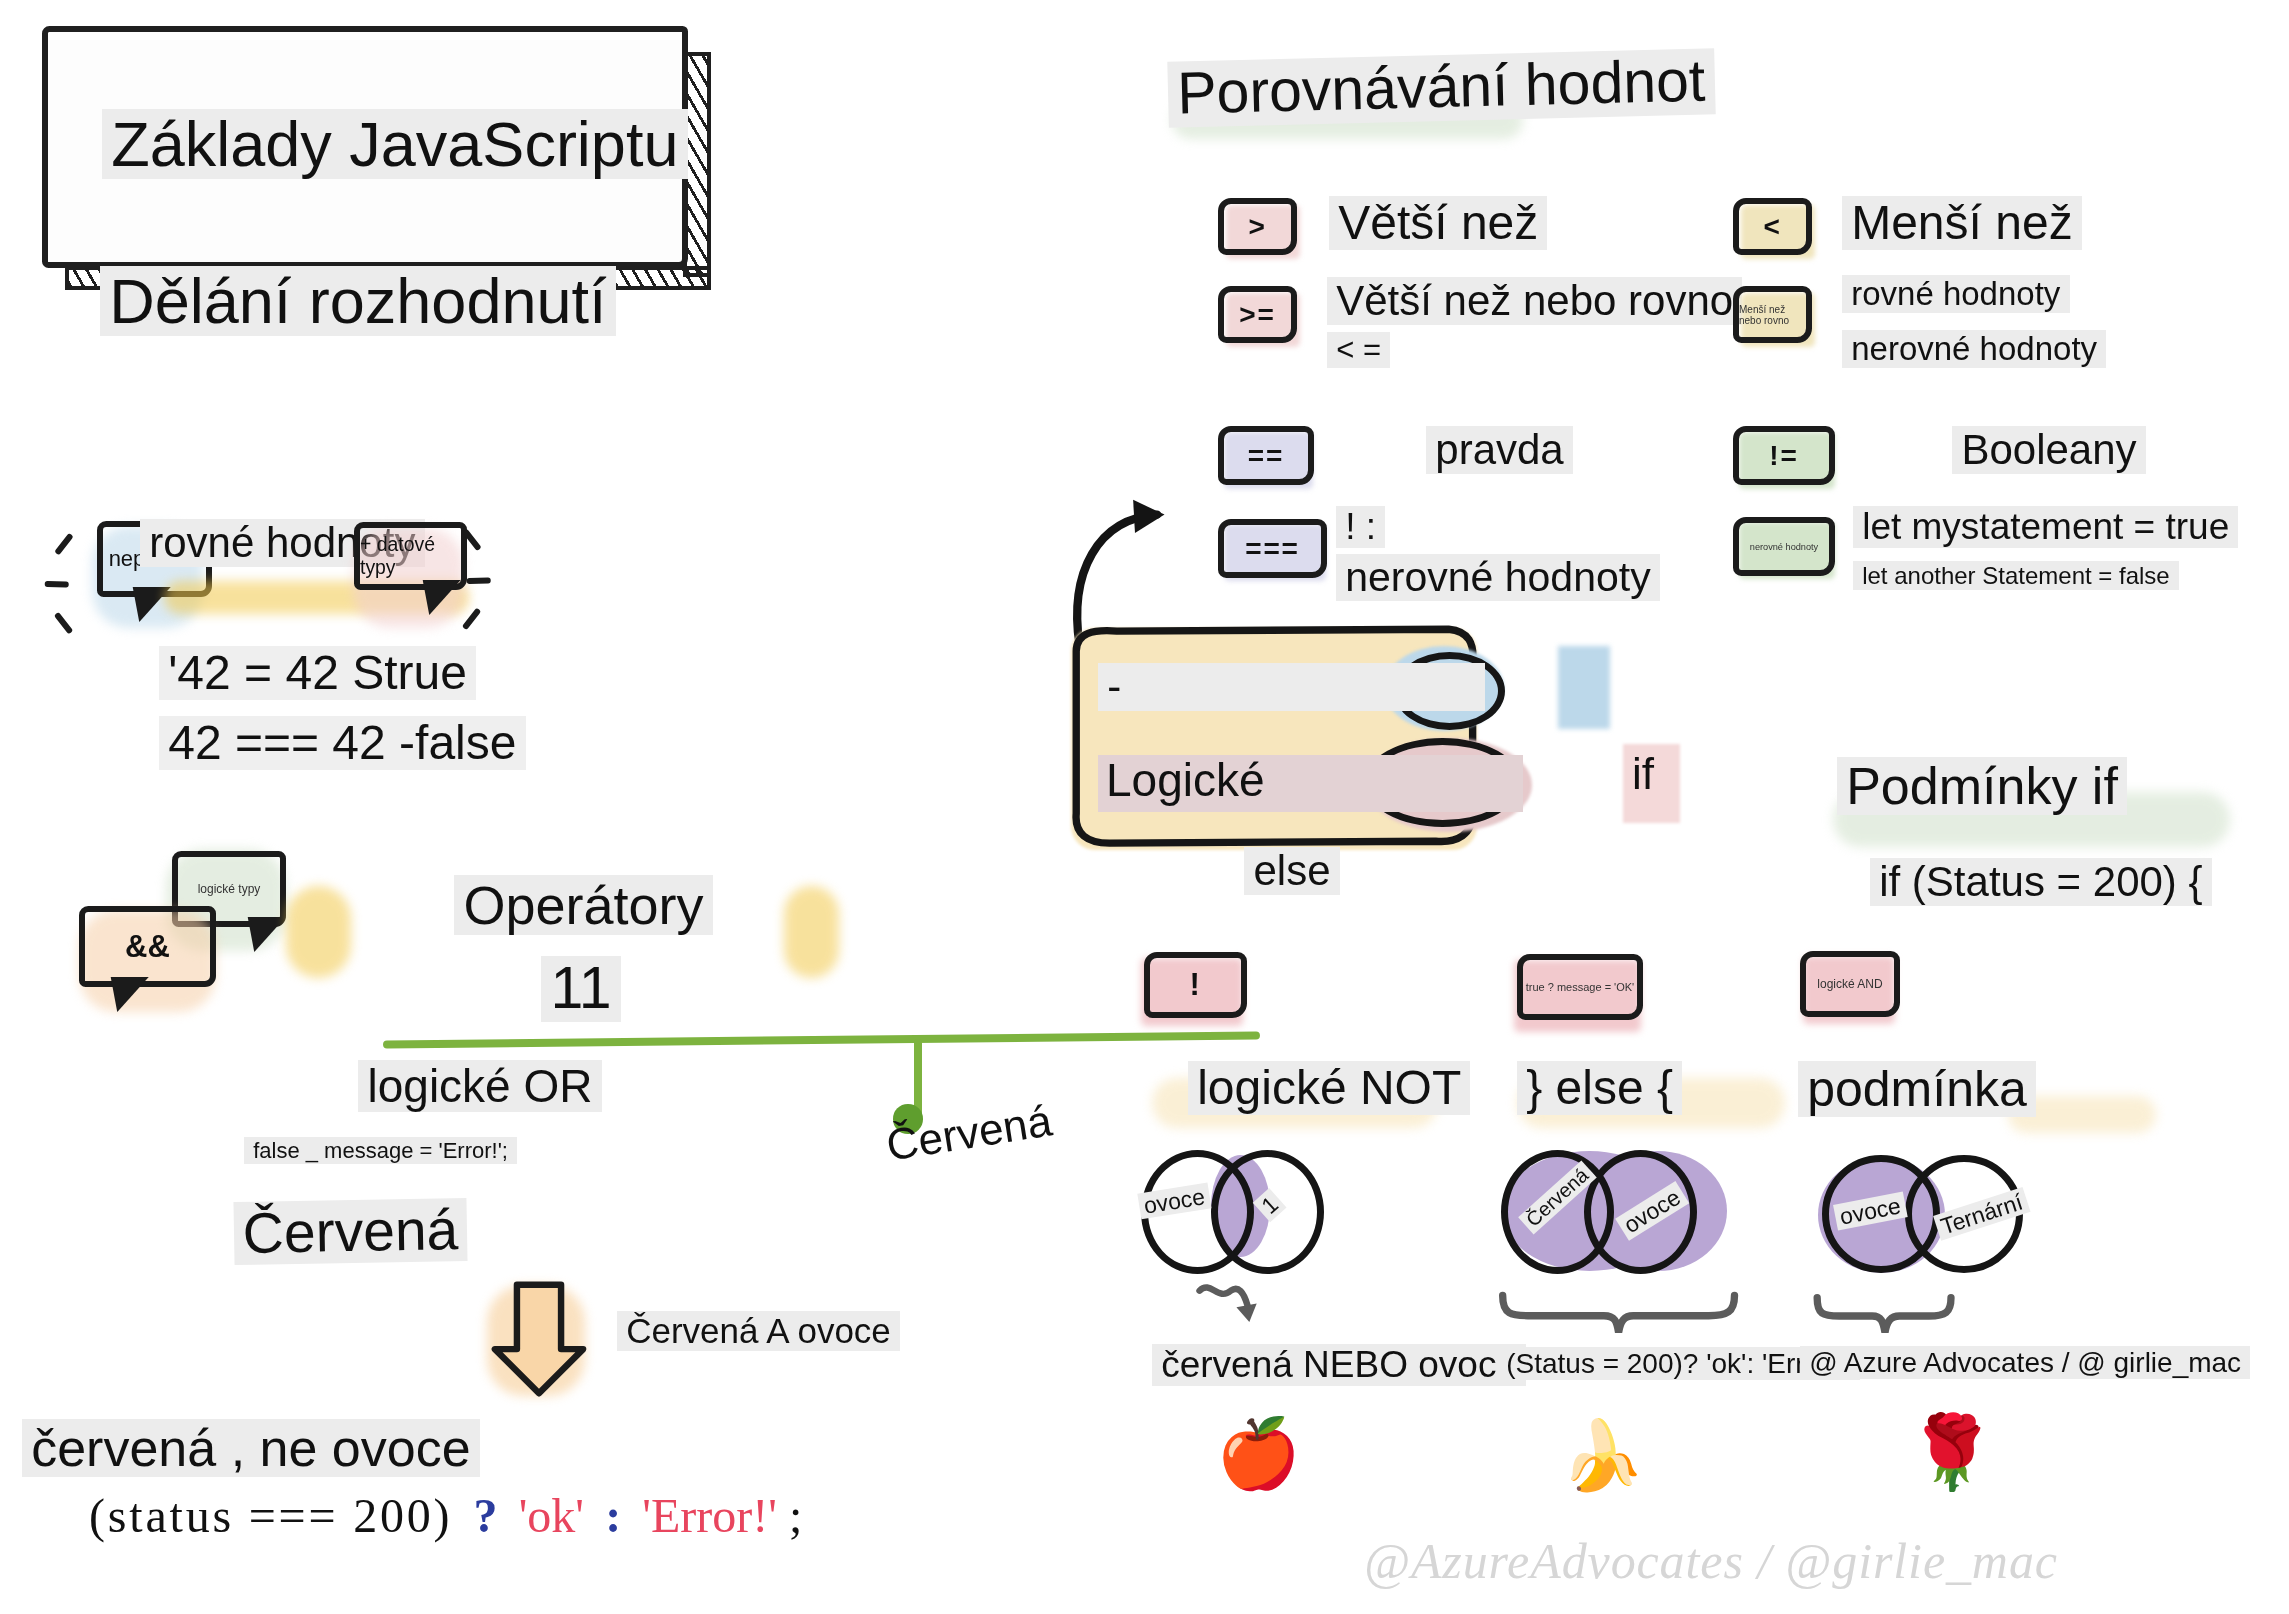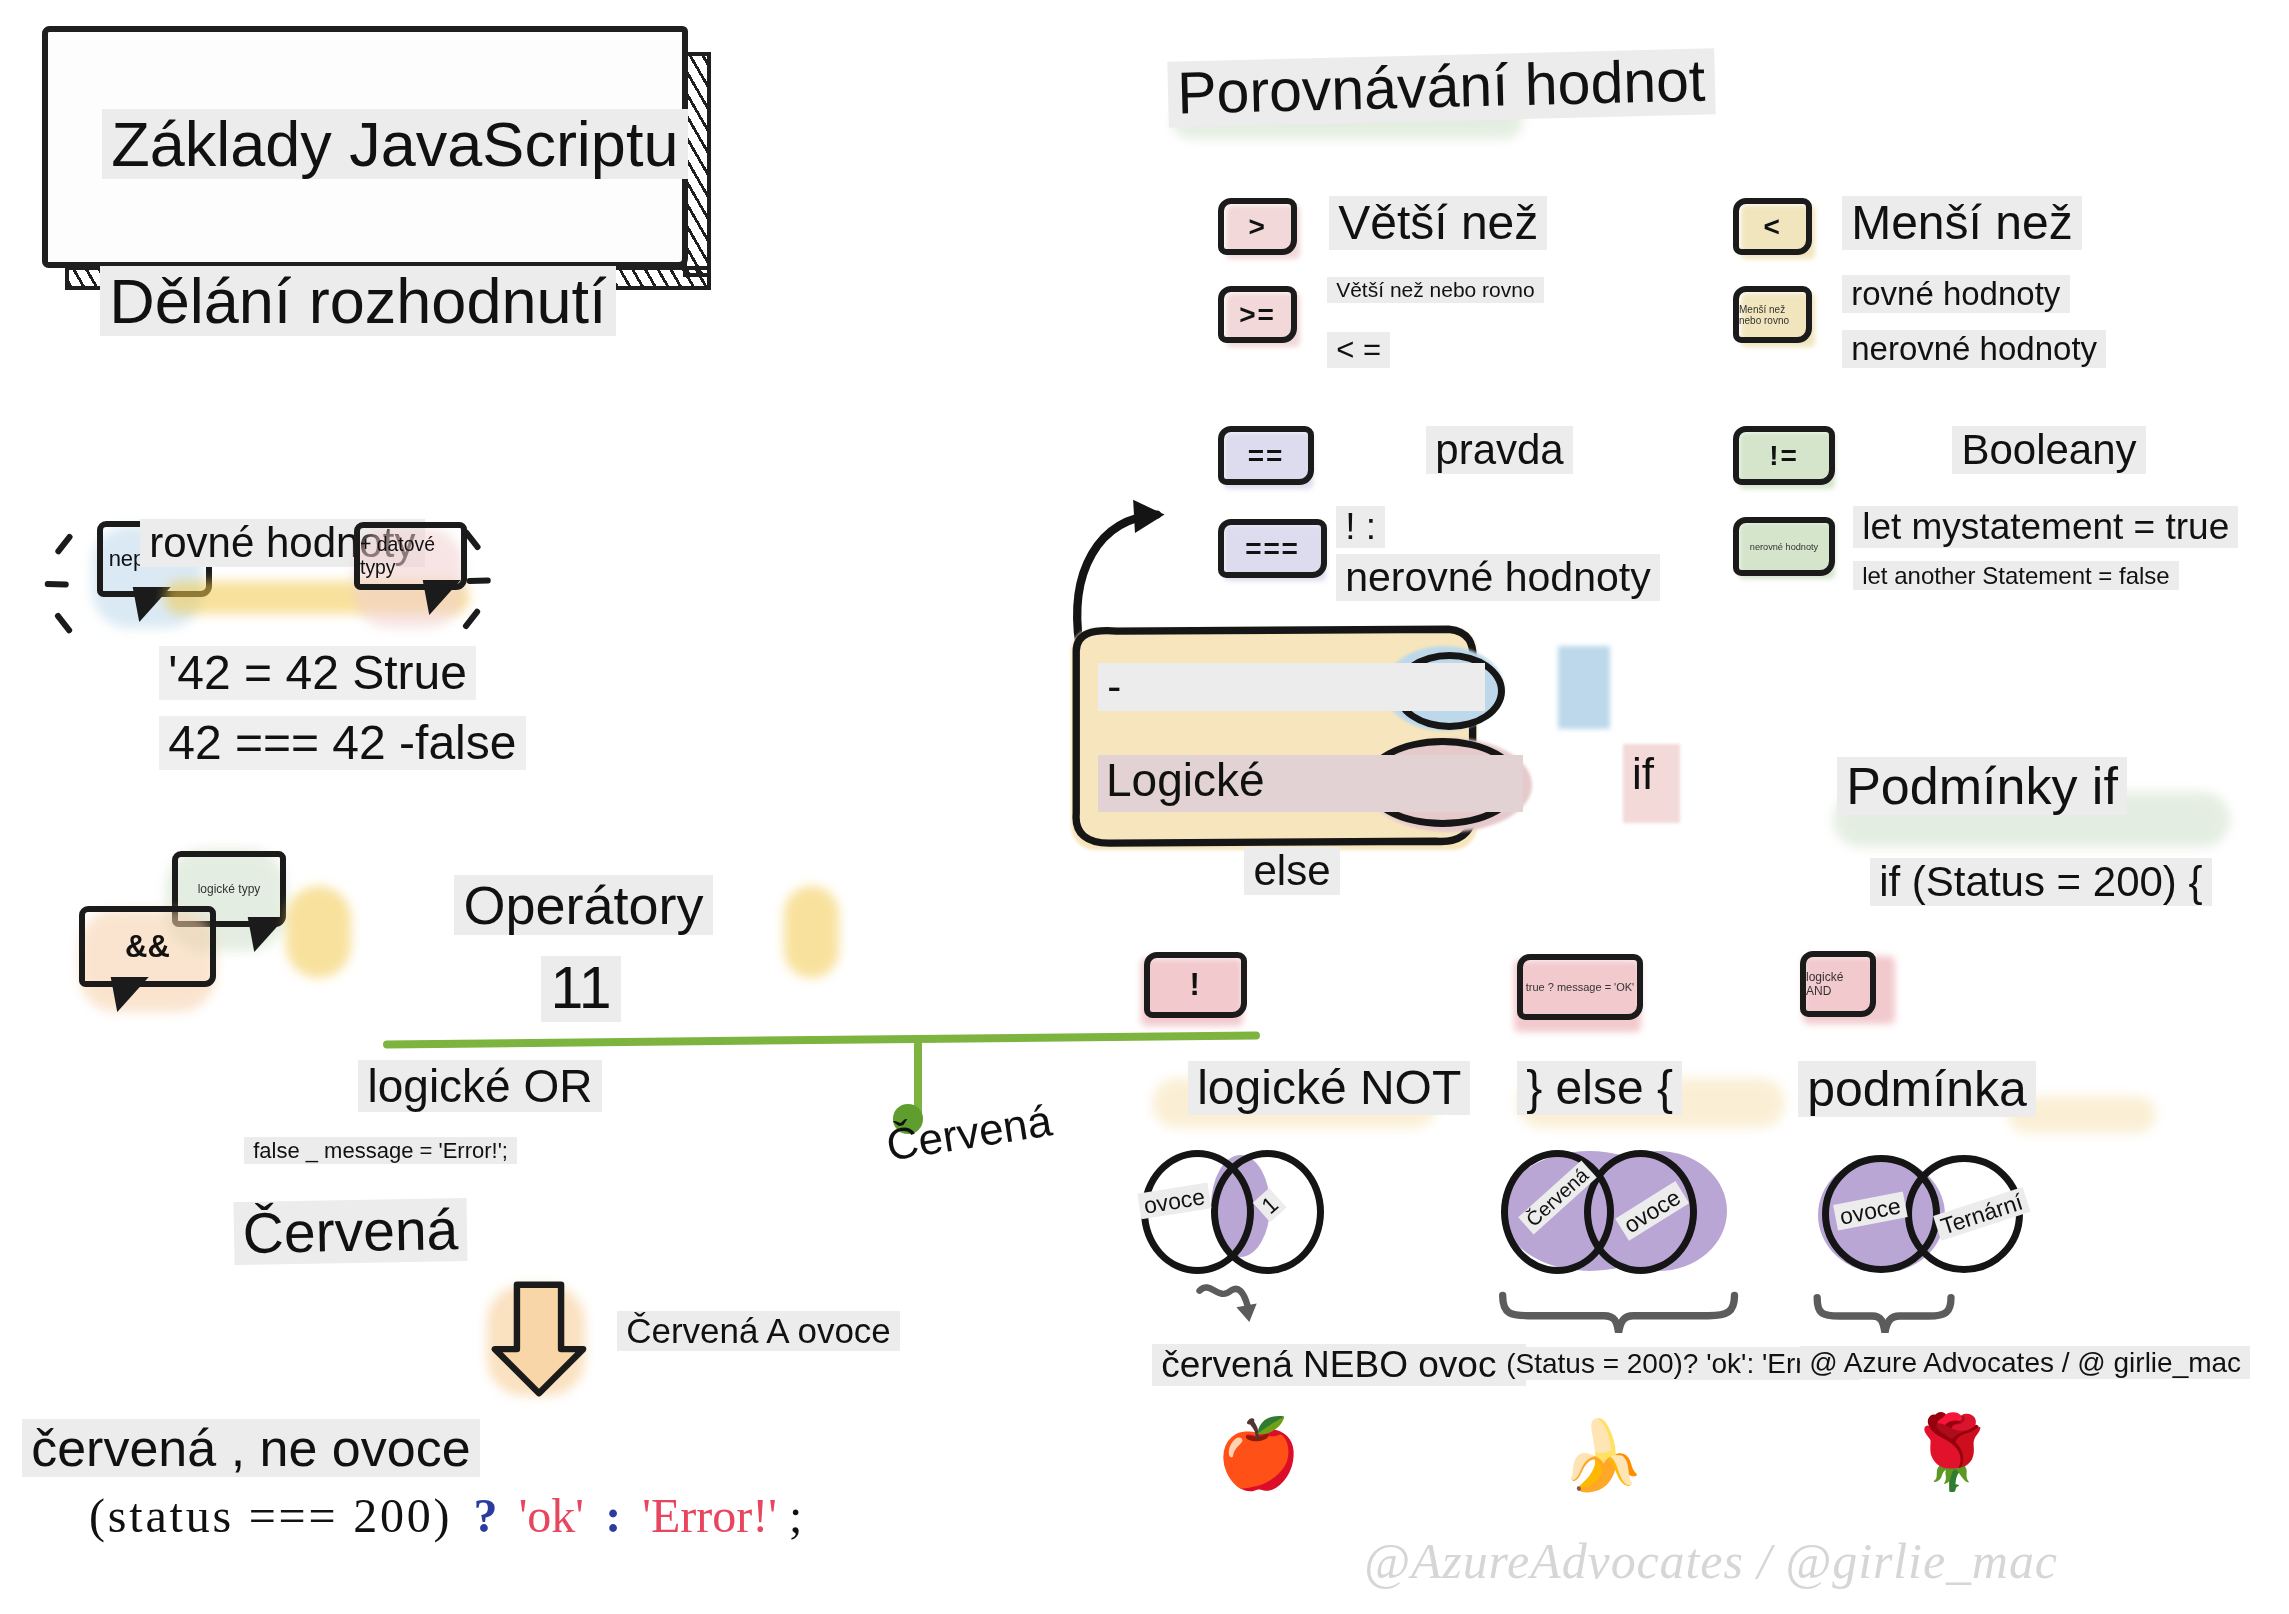--- a/index.html
+++ b/index.html
@@ -103,21 +103,21 @@
   </div>
   <div class="abs" style="left:1329px;top:196px;">
     <span class="hl" style="font-size:48px;">Větší než</span>
   </div>
 
   <div class="swatch" style="left:1226px;top:293px;width:74px;height:54px;background:#f2d8d8;filter:blur(2.8px);"></div>
   <div class="sbox" style="left:1218px;top:286px;width:79px;height:57px;">
     <span class="glyph">&gt;=</span>
   </div>
   <div class="abs" style="left:1327px;top:277px;">
-    <span class="hl" style="font-size:21px;">Větší než nebo rovno</span>
+    <span class="hl" style="font-size:42px;">Větší než nebo rovno</span>
   </div>
   <div class="abs" style="left:1327px;top:332px;">
     <span class="hl" style="font-size:31px;">&lt; =</span>
   </div>
 
   <div class="swatch" style="left:1741px;top:205px;width:74px;height:54px;background:#f0e5bd;filter:blur(2.8px);"></div>
   <div class="sbox" style="left:1733px;top:198px;width:79px;height:57px;">
     <span class="glyph">&lt;</span>
   </div>
   <div class="abs" style="left:1842px;top:196px;">
@@ -362,21 +362,21 @@
     <path d="M8 6 C8 26 16 28 40 28 L118 28 C130 28 132 34 134 46 C136 34 140 28 150 28 L232 28 C252 28 260 24 260 6" fill="none" stroke="#5c5c5c" stroke-width="8" stroke-linecap="round"></path>
   </svg>
   <div class="abs" style="left:1497px;top:1347px;">
     <span class="hl" style="font-size:28px;">(Status = 200)? 'ok': 'Error!';</span>
   </div>
   <div class="abs" style="left:1560px;top:1416px;font-size:68px;">
     <span>🍌</span>
   </div>
 
   <div class="swatch" style="left:1803px;top:956px;width:92px;height:68px;background:#f2c9cd;filter:blur(3.7px);"></div>
-  <div class="sbox" style="left:1800px;top:951px;width:76px;height:66px;">
+  <div class="sbox" style="left:1800px;top:951px;width:100px;height:66px;">
     <span style="font-size:12px;color:#333;">logické AND</span>
   </div>
   <div class="wash" style="left:2008px;top:1096px;width:148px;height:37px;background:#f7e3b4;"></div>
   <div class="abs" style="left:1798px;top:1061px;">
     <span class="hl" style="font-size:50px;">podmínka</span>
   </div>
 
   <div class="venn" style="left:1809px;top:1144px;width:305px;height:148px;">
     <div class="abs" style="left:9.2px;top:13px;width:127px;height:116px;background:#b9a6d4;border-radius:50%;"></div>
     <div class="circ" style="left:13px;top:11px;width:118px;height:118px;"></div>

